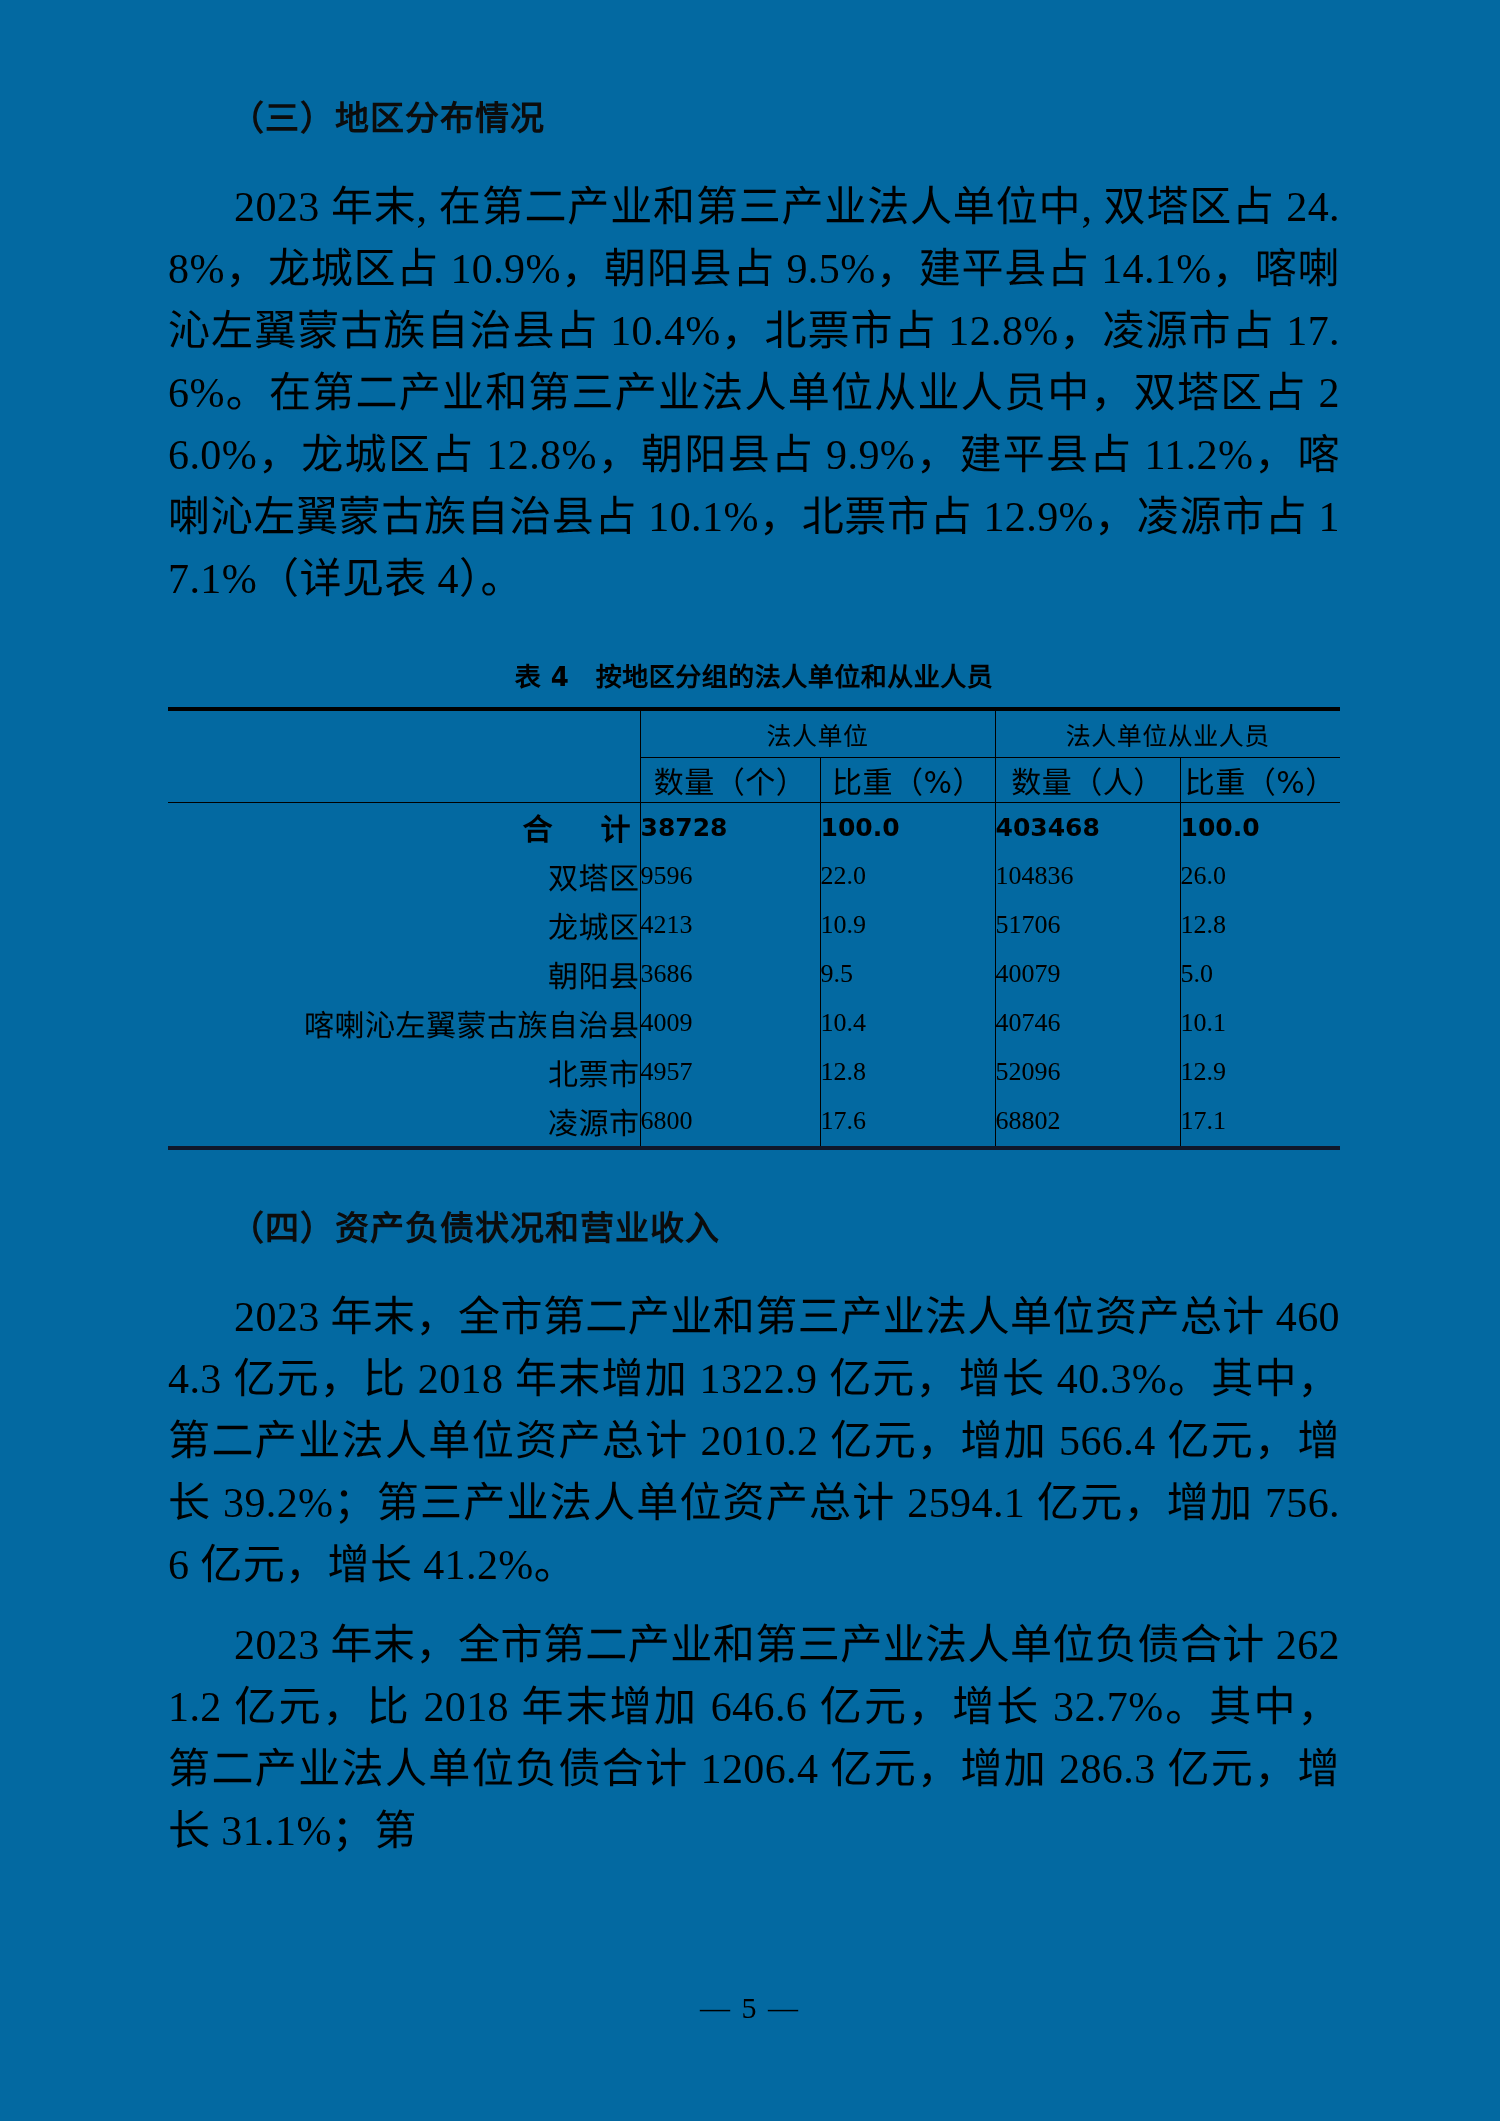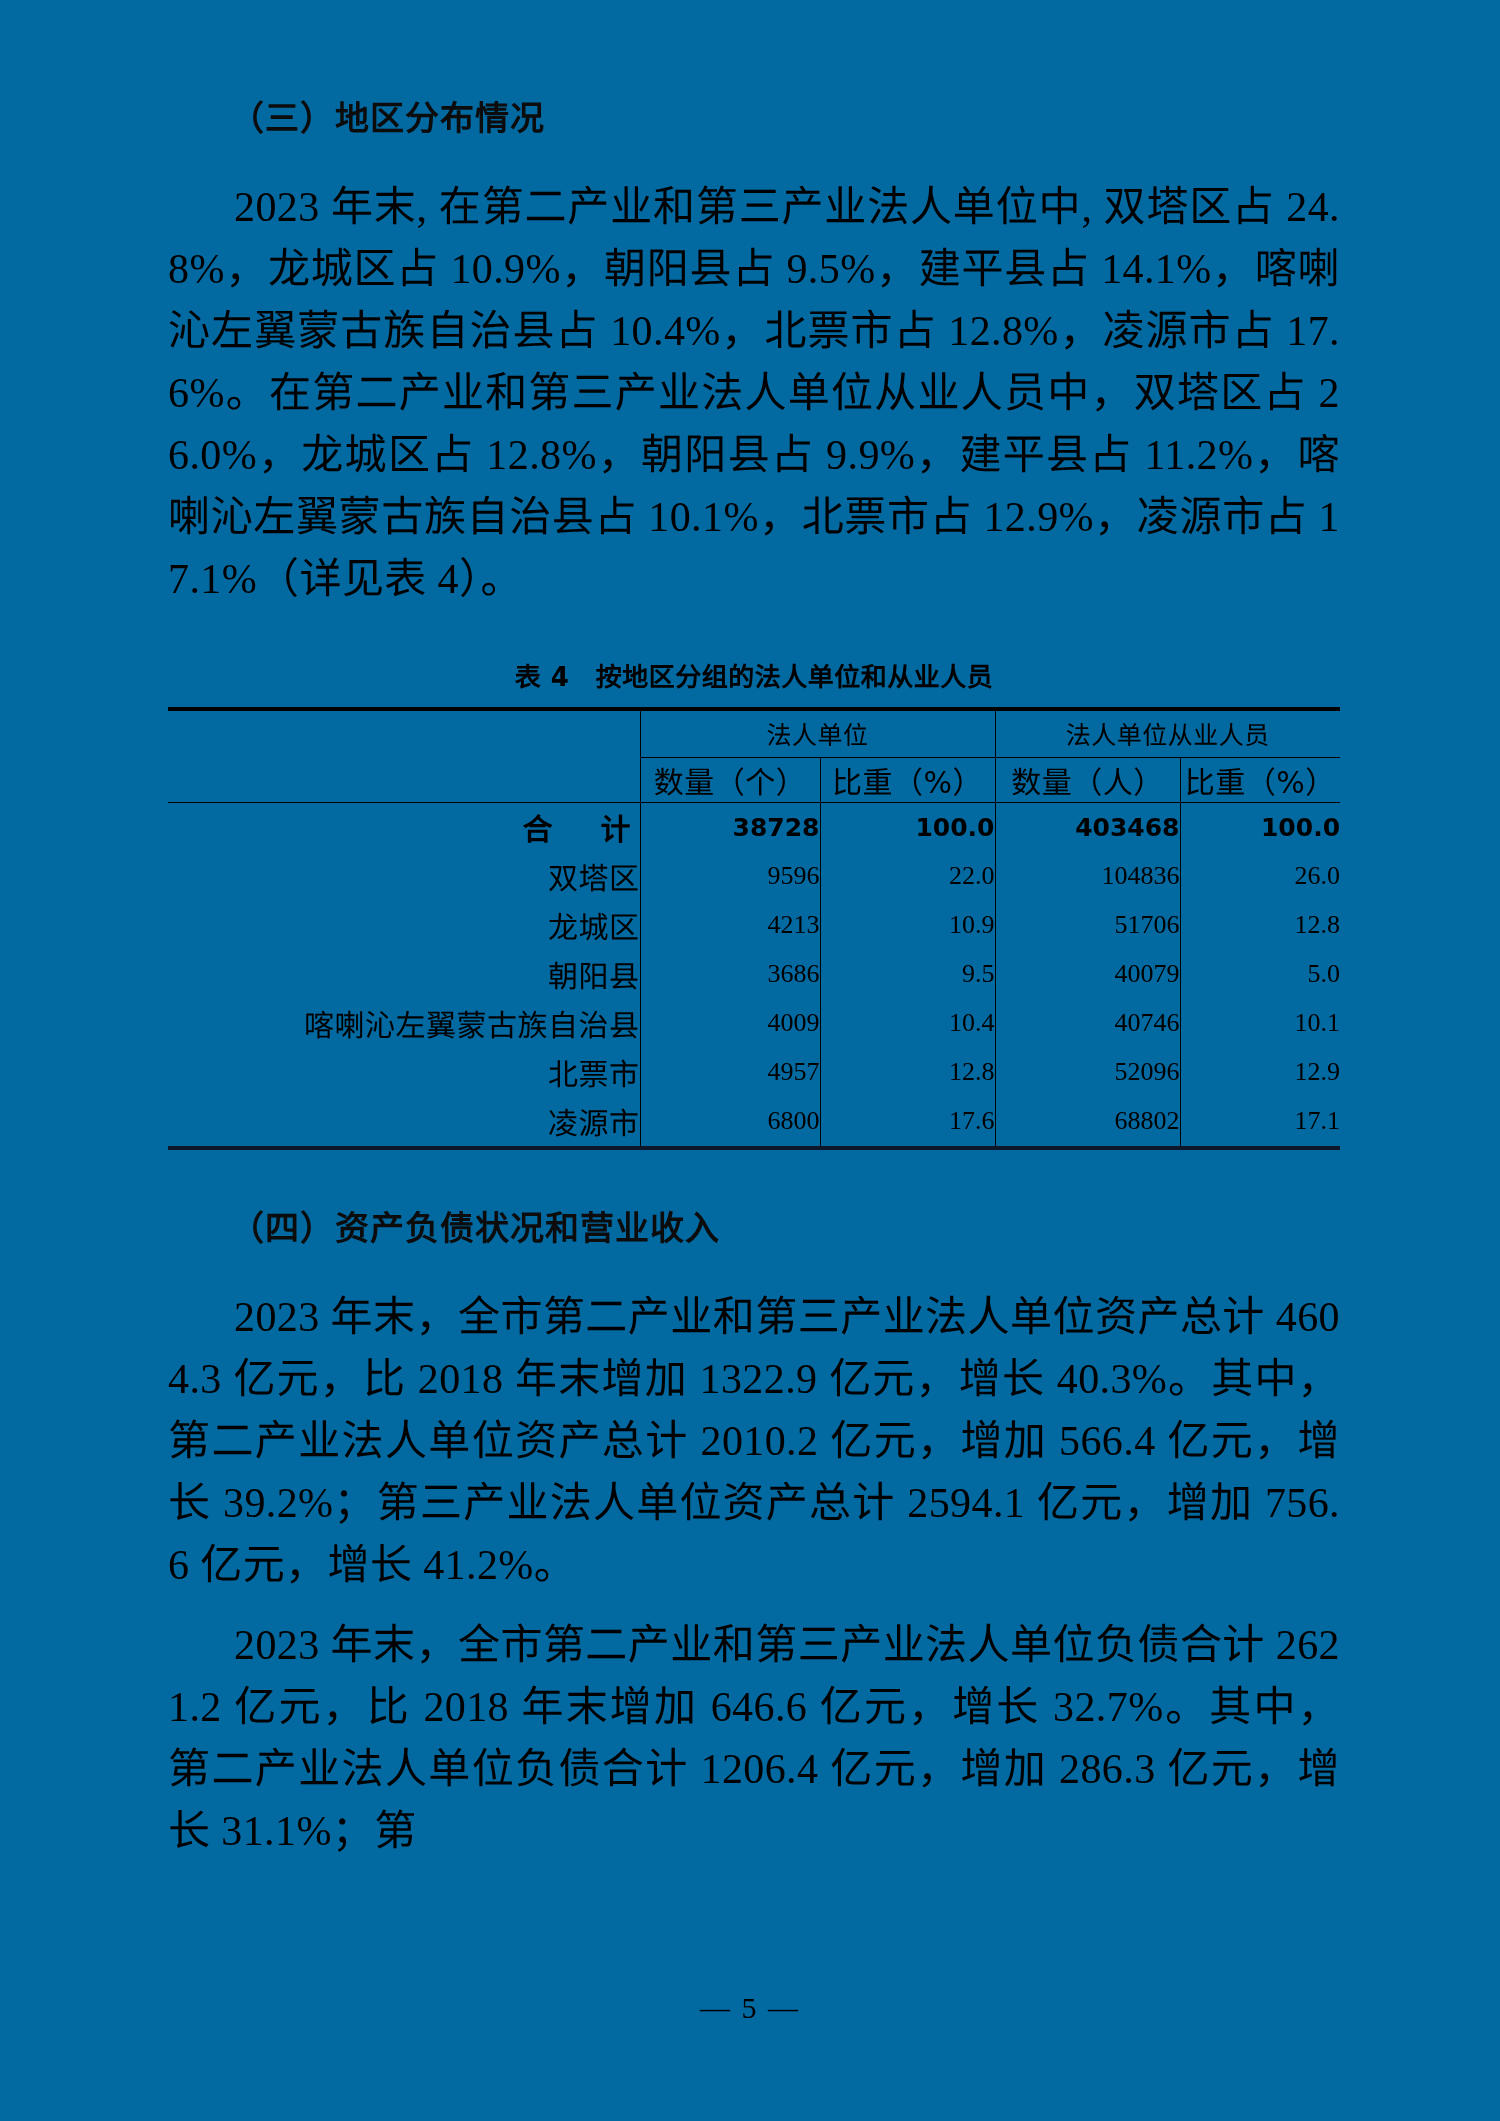--- a/index.html
+++ b/index.html
@@ -95,21 +95,21 @@
   }
   .rule-thin-bottom {
     border-bottom: 1.5px solid #000;
   }
   .rule-bottom-thick {
     border-bottom: 4px solid #0f172a;
   }
   .vsep-left { border-left: 1.5px solid #000; }
 
   th.grp {
-    font-family: Liberation Mono, monospace;
+    font-family: Liberation Sans, sans-serif;
     font-weight: normal;
     font-size: 25px;
     text-align: center;
     letter-spacing: 0.5px;
   }
   th.sub {
     font-family: "DejaVu Sans", "Liberation Sans", sans-serif;
     font-weight: normal;
     font-size: 30px;
     text-align: center;
@@ -119,21 +119,21 @@
   td.rowname {
     font-family: Liberation Sans, sans-serif;
     font-size: 30px;
     text-align: right;
     padding-left: 22px;
     letter-spacing: 0.5px;
   }
   td.val {
     font-family: "Liberation Serif", "DejaVu Serif", serif;
     font-size: 26px;
-    text-align: right;
+    text-align: left;
     padding-right: 26px;
   }
   tr.total td.rowname {
     font-weight: bold;
     letter-spacing: 9px;
   }
   tr.total td.val {
     font-weight: bold;
     font-family: "DejaVu Sans", "Liberation Sans", sans-serif;
     font-size: 25px;

